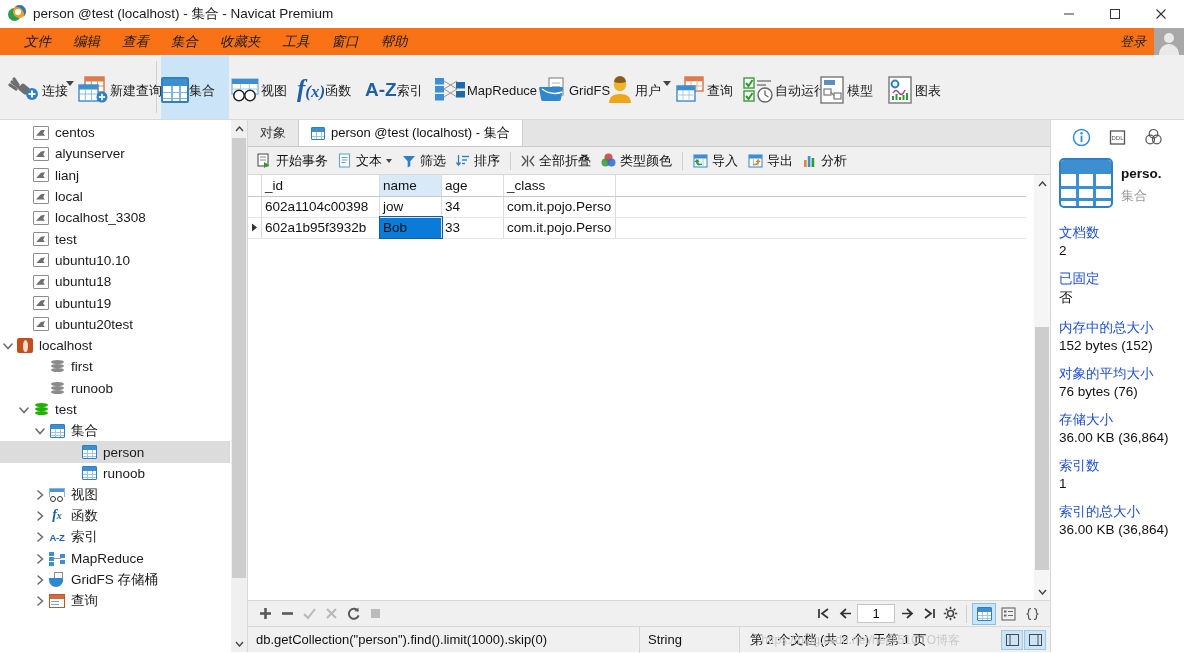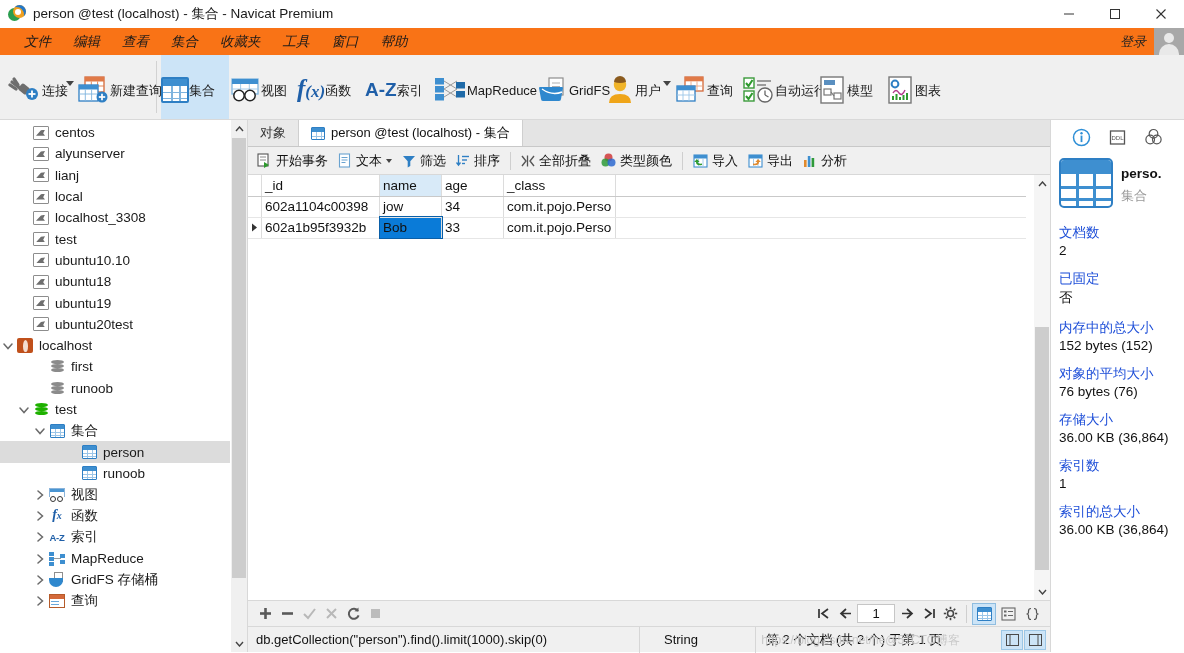--- a/index.html
+++ b/index.html
@@ -216,21 +216,21 @@
     font-size: 13px; text-align: center; line-height: 17px; color: #111; }
   .view-toggle { width: 24px; height: 22px; display: flex; align-items: center;
     justify-content: center; border: 1px solid transparent; }
   .view-toggle.active { background: #cce4f7; border: 1px solid #8fbde0; }
 
   .statusbar { height: 26px; background: #f0f0f0; display: flex; align-items: center;
     border-top: 1px solid #d8d8d8; font-size: 13px; color: #111; position: relative; }
   .sb-cell { padding: 0 8px; height: 26px; display: flex; align-items: center;
     border-right: 1px solid #d6d6d6; white-space: nowrap; }
   .sb-query { width: 392px; font-family: "Liberation Sans", sans-serif; }
-  .sb-type { width: 100px; margin-left: 16px; }
+  .sb-type { width: 100px; }
   .sb-count { flex: 1; justify-content: flex-start; padding-left: 10px; }
   .sb-icons { display: flex; align-items: center; gap: 1px; padding-right: 4px; }
   .sb-ico { width: 22px; height: 20px; background: #cce4f7; border: 1px solid #9dc7e6;
     display: flex; align-items: center; justify-content: center; }
   .watermark { position: absolute; right: 90px; bottom: 3px; font-size: 12px;
     color: #c9c9c9; white-space: nowrap; pointer-events: none; }
 
   
   .infopanel { width: 134px; background: #ffffff; border-left: 1px solid #d8d8d8;
     display: flex; flex-direction: column; }

